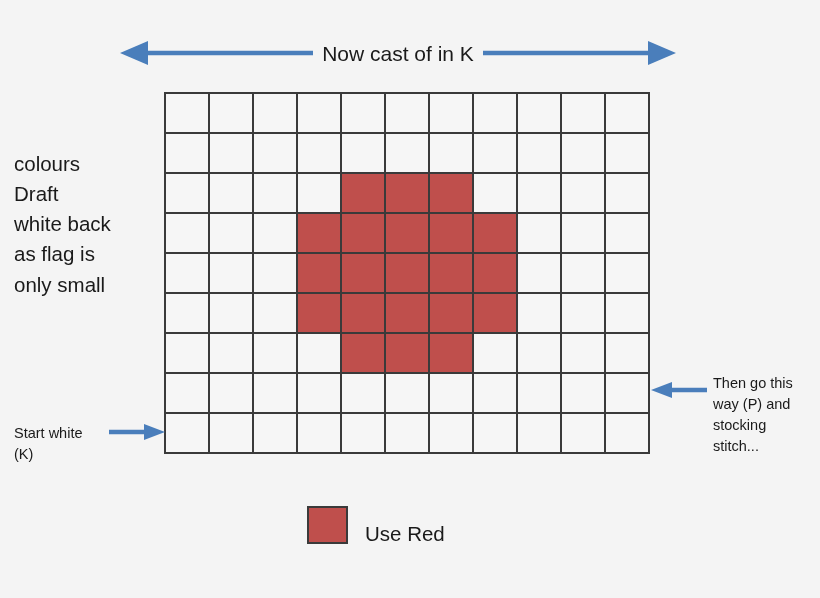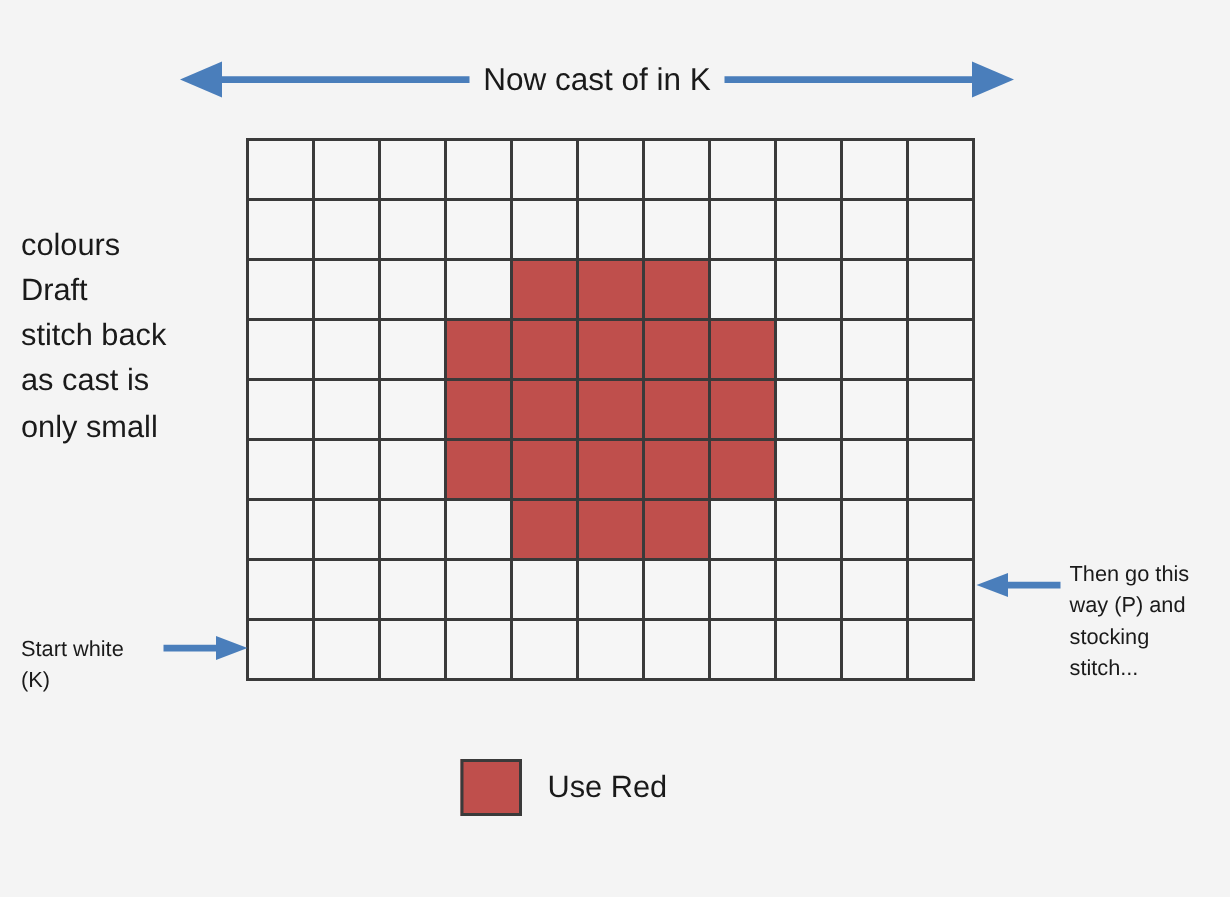--- a/index.html
+++ b/index.html
@@ -118,21 +118,21 @@
   
   #legend {
     position: absolute;
     left: 307px;
     top: 506px;
     display: flex;
     flex-direction: column;
   }
   .legend-row {
     display: flex;
-    align-items: center;
+    align-items: flex-end;
   }
   .legend-swatch {
     width: 41px;
     height: 38px;
     box-sizing: border-box;
     border: 2.5px solid #3a3a3a;
   }
   .legend-row.second .legend-swatch {
     border-top: none;
     height: 38px;
@@ -155,22 +155,22 @@
       <line x1="24" y1="20" x2="536" y2="20" stroke="#4a7ebb" stroke-width="4.5"></line>
       <polygon points="2,20 30,8 30,32" fill="#4a7ebb"></polygon>
       <polygon points="558,20 530,8 530,32" fill="#4a7ebb"></polygon>
     </svg>
     <span id="top-caption">Now cast of in K</span>
   </div>
 
   <div id="left-note">
     <div>colours</div>
     <div>Draft</div>
-    <div>stitch back</div>
-    <div>as cast is</div>
+    <div>white back</div>
+    <div>as flag is</div>
     <div>only small</div>
   </div>
 
   <div id="chart-grid" style="grid-template-columns: repeat(11, 44px); grid-template-rows: repeat(9, 40px);">
       <div class="chart-cell" style="background: rgb(246, 246, 246);"></div>
       <div class="chart-cell" style="background: rgb(246, 246, 246);"></div>
       <div class="chart-cell" style="background: rgb(246, 246, 246);"></div>
       <div class="chart-cell" style="background: rgb(246, 246, 246);"></div>
       <div class="chart-cell" style="background: rgb(246, 246, 246);"></div>
       <div class="chart-cell" style="background: rgb(246, 246, 246);"></div>

